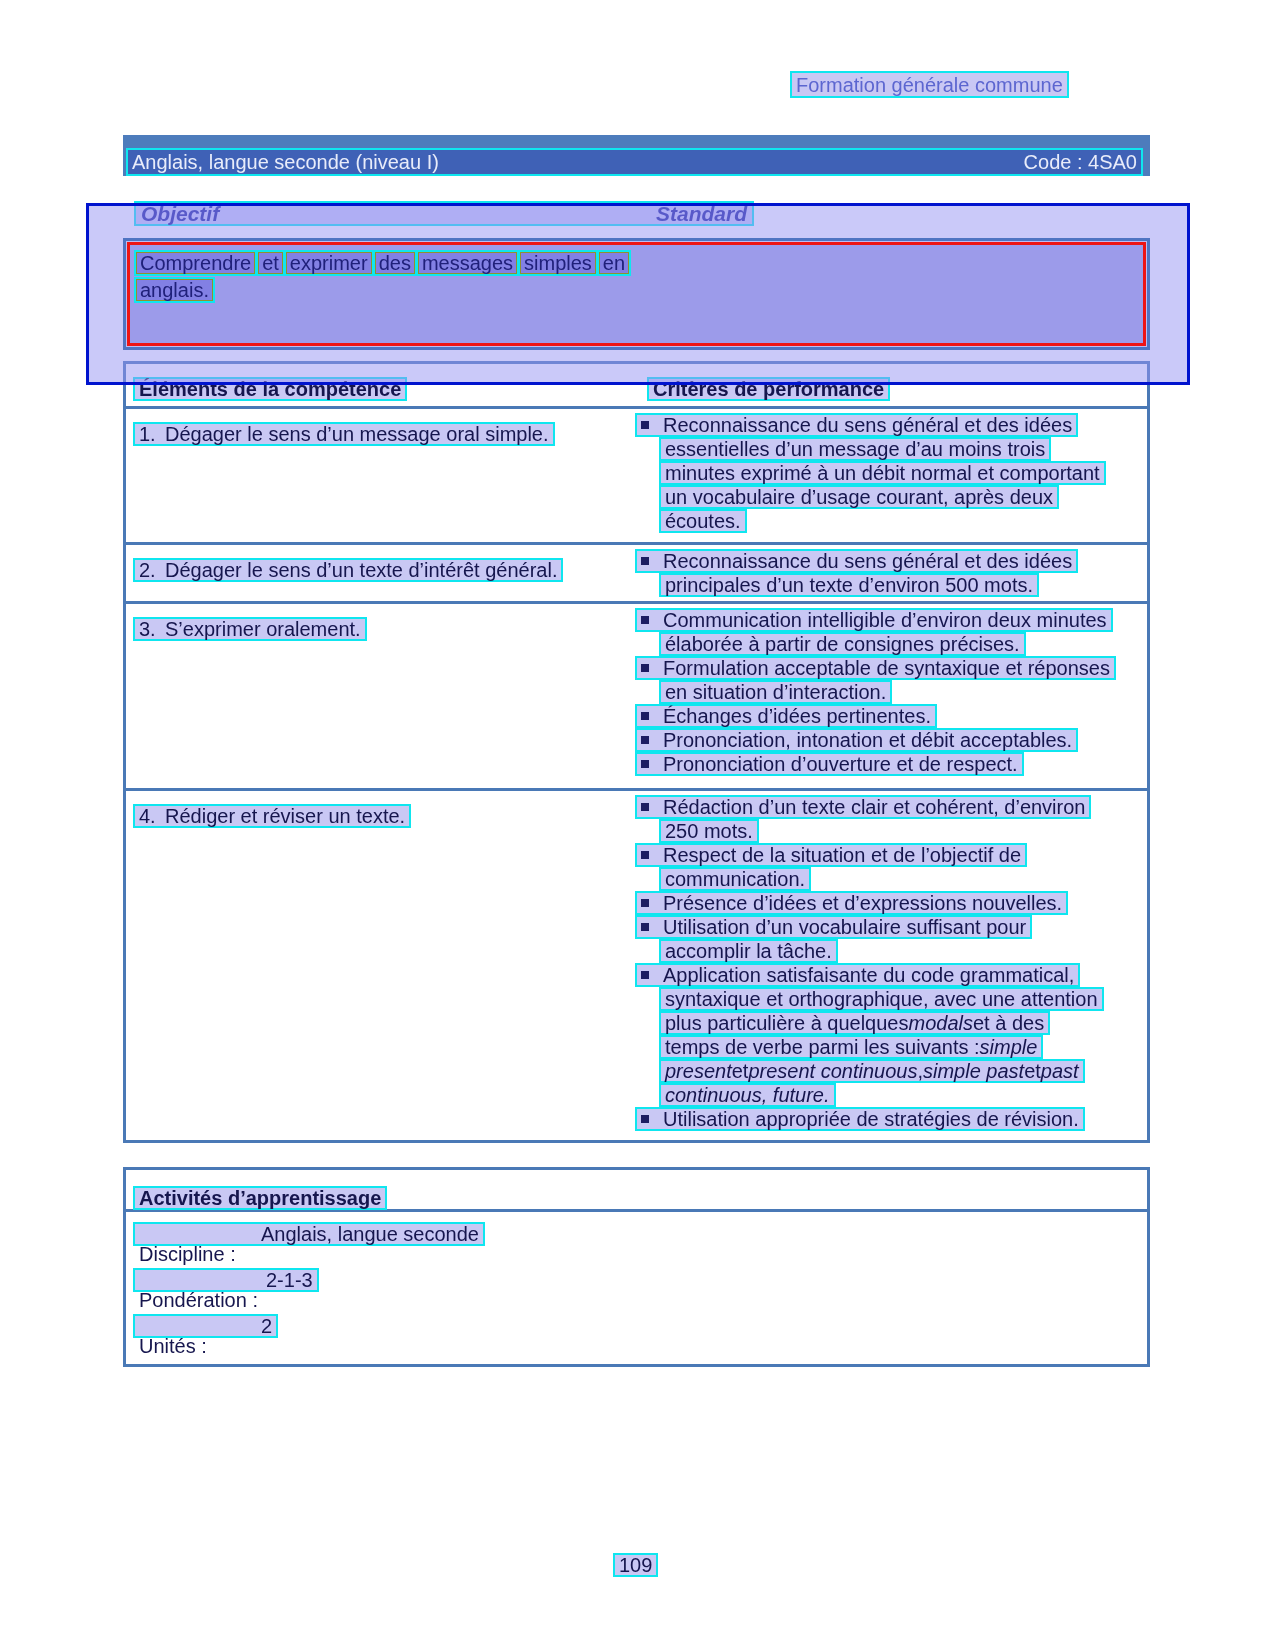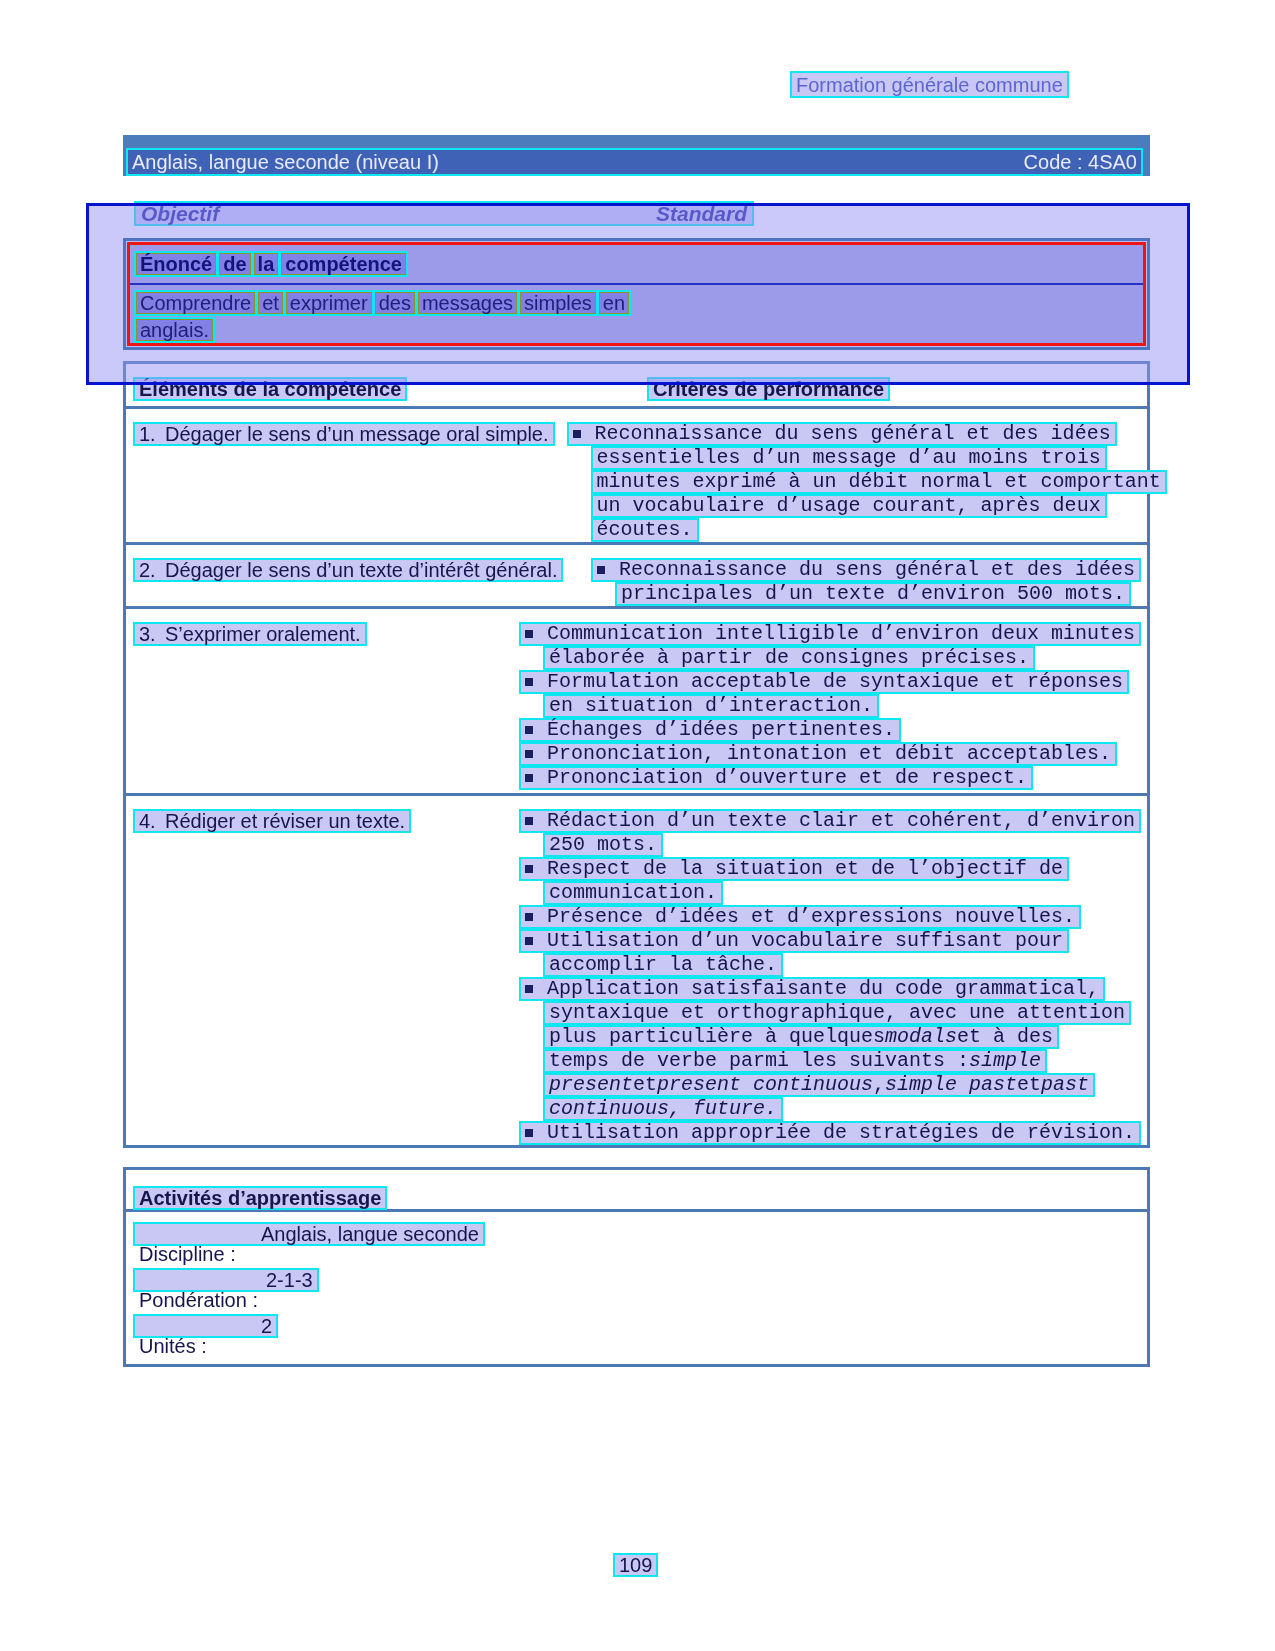--- a/index.html
+++ b/index.html
@@ -54,21 +54,21 @@
     position:absolute;left:123px;top:361px;width:1027px;box-sizing:border-box;
     border:3px solid #4a79b6;background:#ffffff;z-index:10;
   }
   .thead{height:42px;border-bottom:3px solid #4a79b6;position:relative;}
   .thead .hl{position:absolute;top:13px;font-weight:bold;}
   .th-left{left:7px;}
   .th-right{left:521px;}
   .trow{display:flex;box-sizing:border-box;}
   .trow + .trow{border-top:3px solid #4a79b6;}
   .cell-l{width:497px;box-sizing:border-box;padding:13px 0 0 7px;}
-  .cell-r{flex:1;box-sizing:border-box;padding:13px 6px 0 12px;font-family:Liberation Mono, monospace;}
+  .cell-r{flex:1;box-sizing:border-box;padding:4px 6px 0 12px;}
   .num{display:inline-block;width:26px;}
   .crit .hl{display:flex;width:max-content;}
   .crit .hl.cont{margin-left:24px;}
   .bullet{display:inline-block;width:8px;height:8px;background:#1d1d62;margin-right:14px;flex:0 0 auto;}
   
   .actbox{
     position:absolute;left:123px;top:1167px;width:1027px;box-sizing:border-box;
     border:3px solid #4a79b6;background:#ffffff;z-index:10;
   }
   .act-head{height:42px;border-bottom:3px solid #4a79b6;padding:16px 0 0 7px;box-sizing:border-box;}
@@ -96,28 +96,20 @@
     </div>
   </div>
 
   <div class="obj-line">
     <span>Objectif</span>
     <span>Standard</span>
   </div>
 
   <div class="enonce">
     <div class="redbox">
-      <div class="en-row-a">
-        <span class="wline title" id="en-title">
-            <span class="word">Énoncé</span>
-            <span class="word">de</span>
-            <span class="word">la</span>
-            <span class="word">compétence</span>
-          </span>
-      </div>
       <div class="en-row-b" id="en-body">
           <div><span class="wline">
               <span class="word">Comprendre</span>
               <span class="word">et</span>
               <span class="word">exprimer</span>
               <span class="word">des</span>
               <span class="word">messages</span>
               <span class="word">simples</span>
               <span class="word">en</span>
             </span></div>

